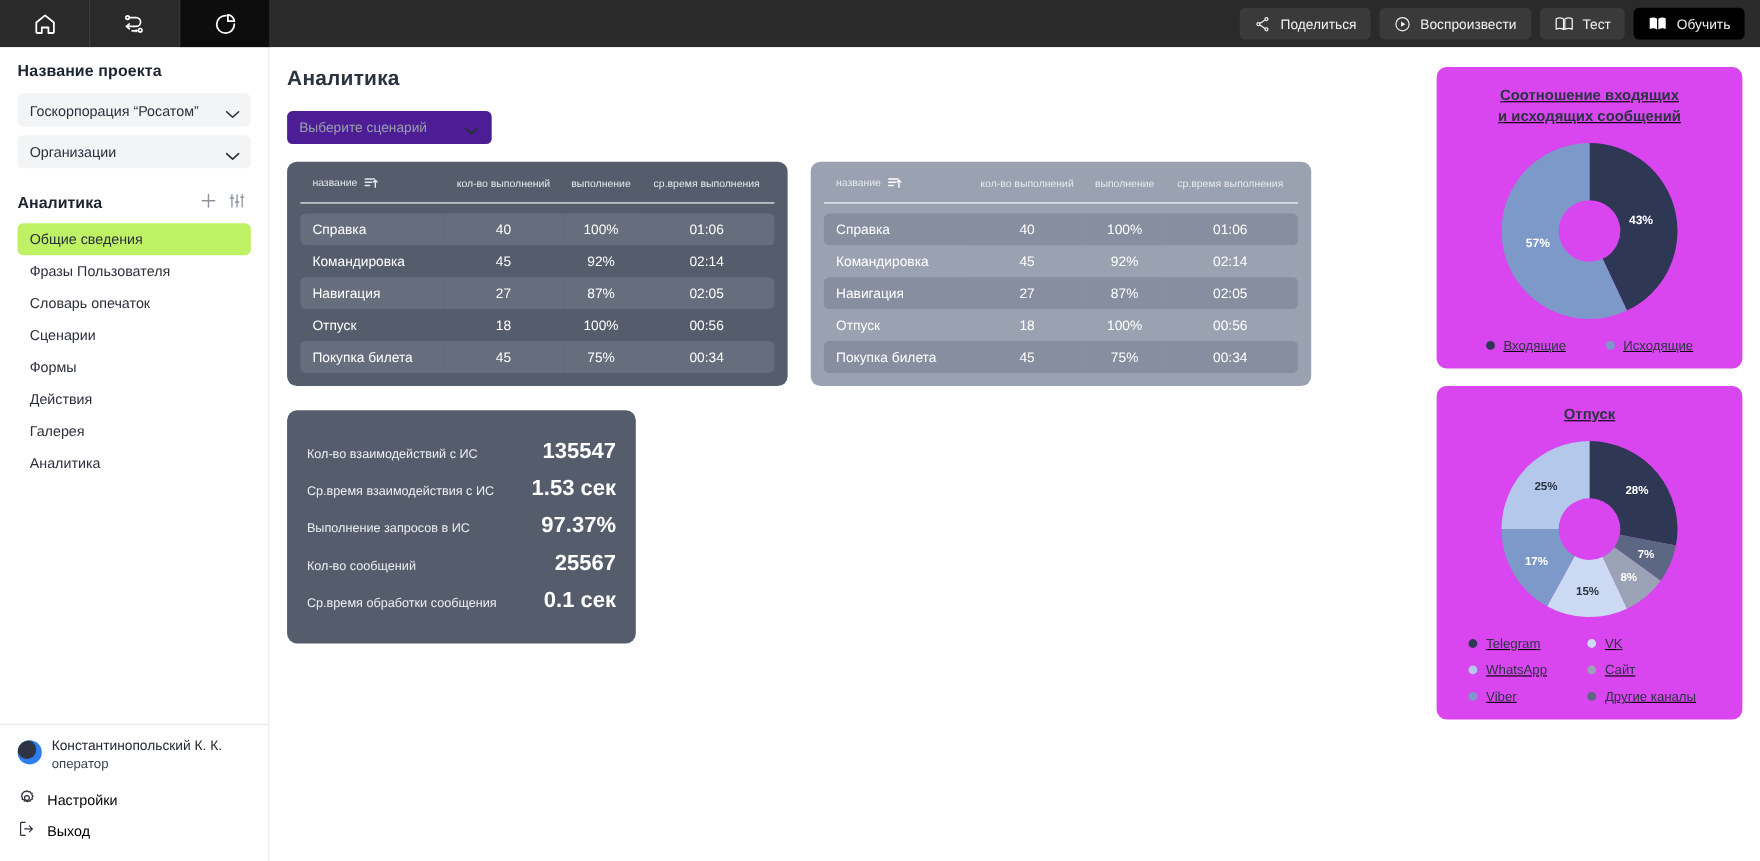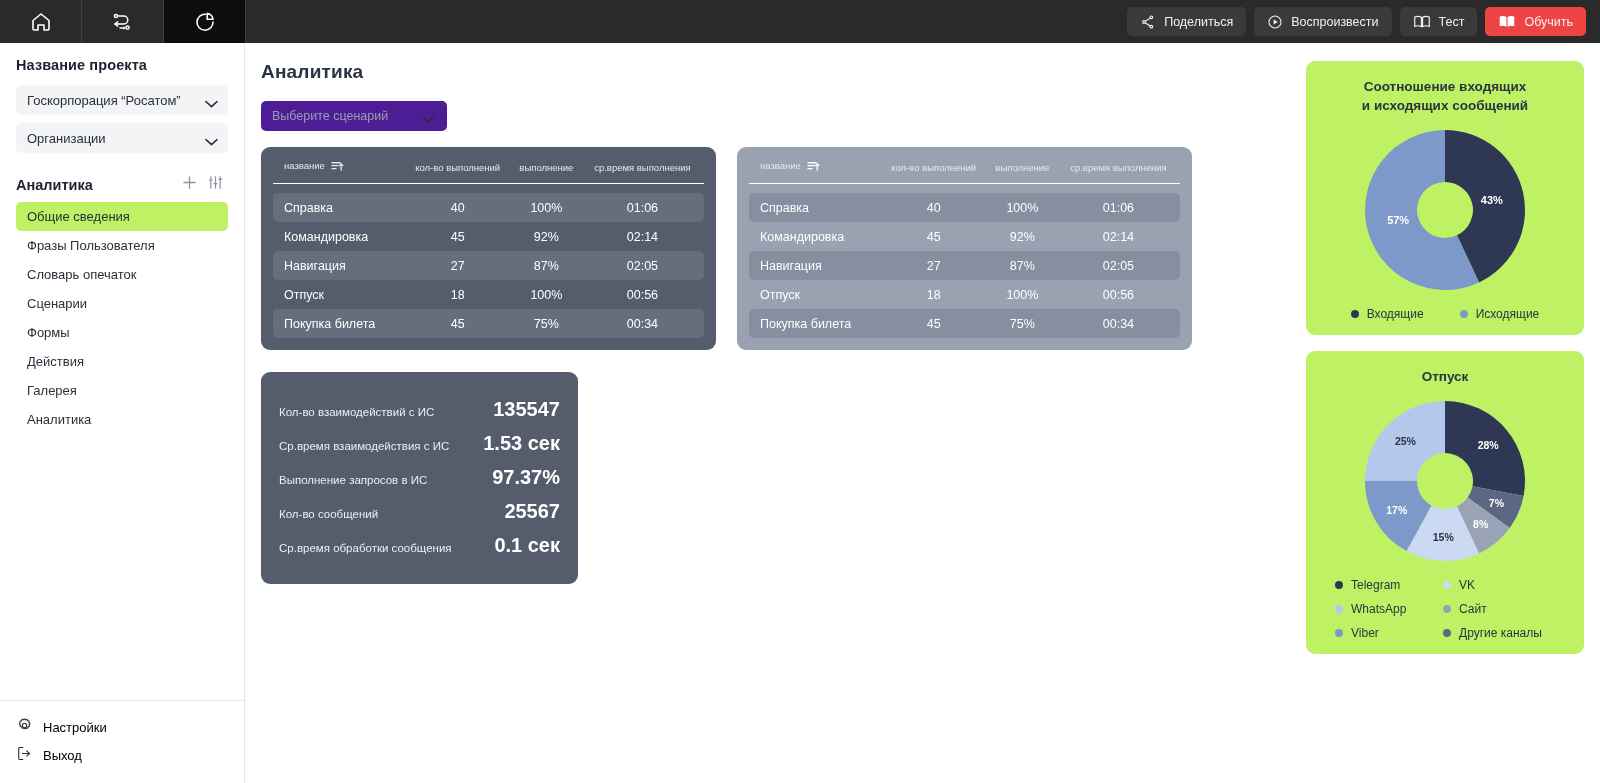--- a/index.html
+++ b/index.html
@@ -23,21 +23,21 @@
   }
   .nav-btn.active { background: #0d0d0d; }
   .nav-btn svg { display: block; }
   .topbar-spacer { flex: 1; }
   .top-actions { display: flex; align-items: center; gap: 8px; padding-right: 14px; }
   .tbtn {
     height: 29px; display: flex; align-items: center; gap: 8px;
     background: #3a3a3a; border-radius: 5px; padding: 0 13px;
     color: #f2f2f2; font-size: 12.5px; cursor: pointer; white-space: nowrap;
   }
-  .tbtn.primary { background: #ef4444; }
+  .tbtn.primary { background: #000000; }
   .tbtn svg { display: block; flex: 0 0 auto; }
 
   
   .body { flex: 1; display: flex; min-height: 0; }
 
   
   .sidebar {
     width: 245px; flex: 0 0 245px; background: #fff;
     border-right: 1px solid #e4e6ea; display: flex; flex-direction: column;
   }
@@ -111,21 +111,21 @@
   .stats-card {
     margin-top: 22px; width: 317px; background: #555c6b; border-radius: 9px;
     padding: 26px 18px 16px 18px;
   }
   .stat-row { display: flex; align-items: baseline; justify-content: space-between; height: 34px; }
   .stat-label { font-size: 11.5px; color: #eceef2; }
   .stat-value { font-size: 20px; font-weight: bold; color: #ffffff; }
 
   
   .right { width: 294px; flex: 0 0 294px; padding: 18px 16px 0 0; }
-  .chart-card { background: #bef264; border-radius: 9px; padding: 16px 12px 14px 12px; margin-bottom: 16px; }
+  .chart-card { background: #d946ef; border-radius: 9px; padding: 16px 12px 14px 12px; margin-bottom: 16px; text-decoration: underline; }
   .chart-title { font-size: 13.5px; font-weight: bold; color: #2b3342; text-align: center; line-height: 19px; }
   .donut-wrap { display: flex; justify-content: center; margin-top: 10px; }
   .legend { margin-top: 12px; display: flex; flex-wrap: wrap; justify-content: center; }
   .legend.two-col { display: grid; grid-template-columns: 108px 112px; justify-content: center; row-gap: 10px; }
   .legend.one-row { display: flex; gap: 36px; justify-content: center; }
   .leg-item { display: flex; align-items: center; gap: 8px; font-size: 12px; color: #2b3342; white-space: nowrap; }
   .dot { width: 8px; height: 8px; border-radius: 50%; flex: 0 0 8px; }
 </style>
 </head>
 <body>
@@ -271,20 +271,31 @@
           <div class="menu-item">
               <span>Галерея</span>
             </div>
           <div class="menu-item">
               <span>Аналитика</span>
             </div>
         </div>
       </div>
 
       <div class="sb-bottom">
+        <div class="user-row">
+          <div class="avatar">
+            <span class="eye l"></span>
+              <span class="eye r"></span>
+              <span class="mouth"></span>
+          </div>
+          <div>
+            <div class="user-name">Константинопольский К. К.</div>
+            <div class="user-role">оператор</div>
+          </div>
+        </div>
         <div class="sb-link">
           <span>
             <svg width="17" height="17" viewBox="0 0 20 20" fill="none" stroke="#2a2f3a" stroke-width="1.3">
               <circle cx="10" cy="10" r="2.6"></circle>
               <path d="M10 2.2l1.4 1.1 1.7-.4.7 1.6 1.7.5-.2 1.7 1.2 1.3-1 1.4.3 1.7-1.6.6-.8 1.6-1.7-.3-1.4 1-1.3-1.1-1.7.3-.7-1.6-1.7-.5.2-1.7-1.1-1.3 1-1.4-.3-1.7 1.6-.6.8-1.6 1.7.3z"></path>
             </svg>
           </span>
           <span>Настройки</span>
         </div>
         <div class="sb-link">

